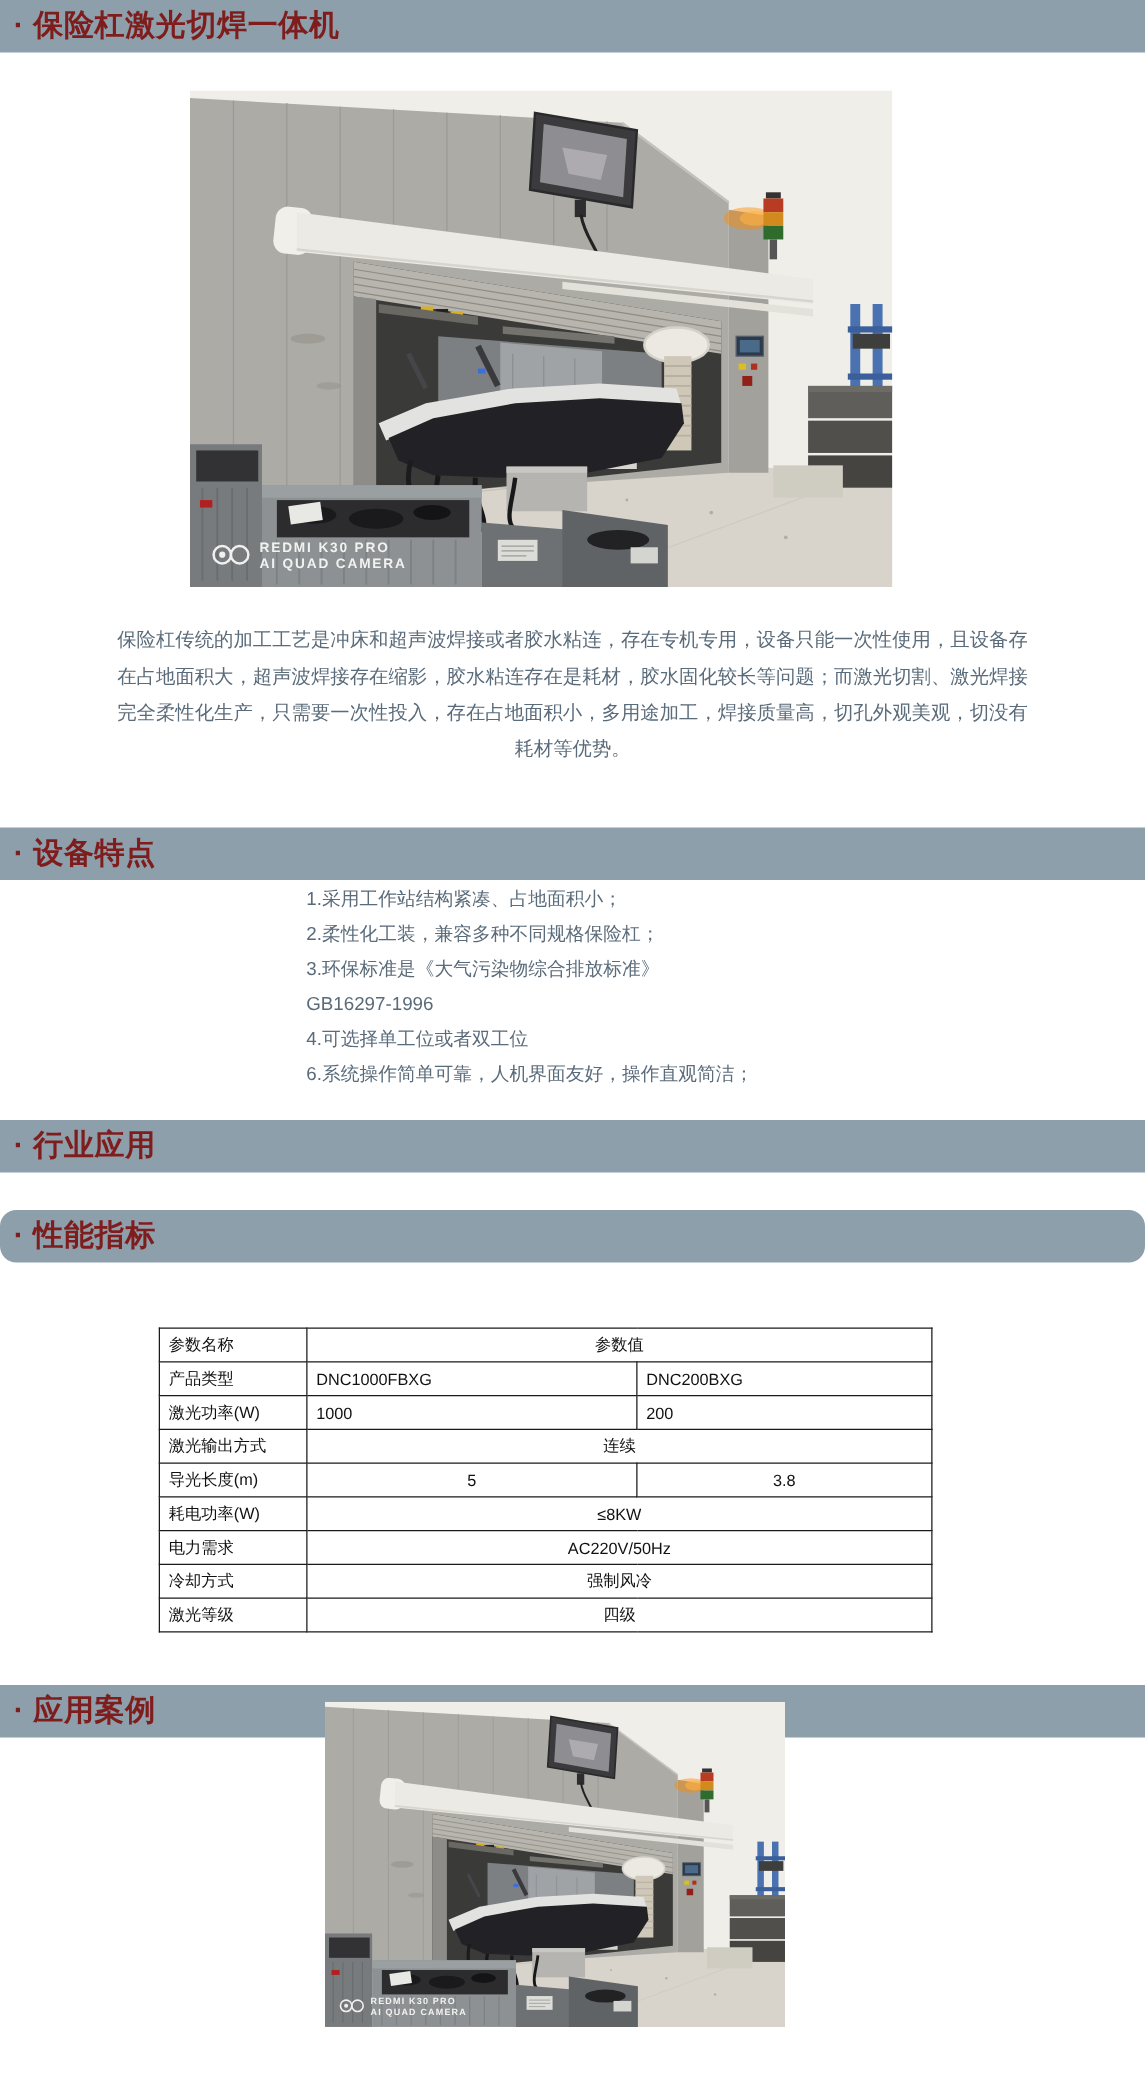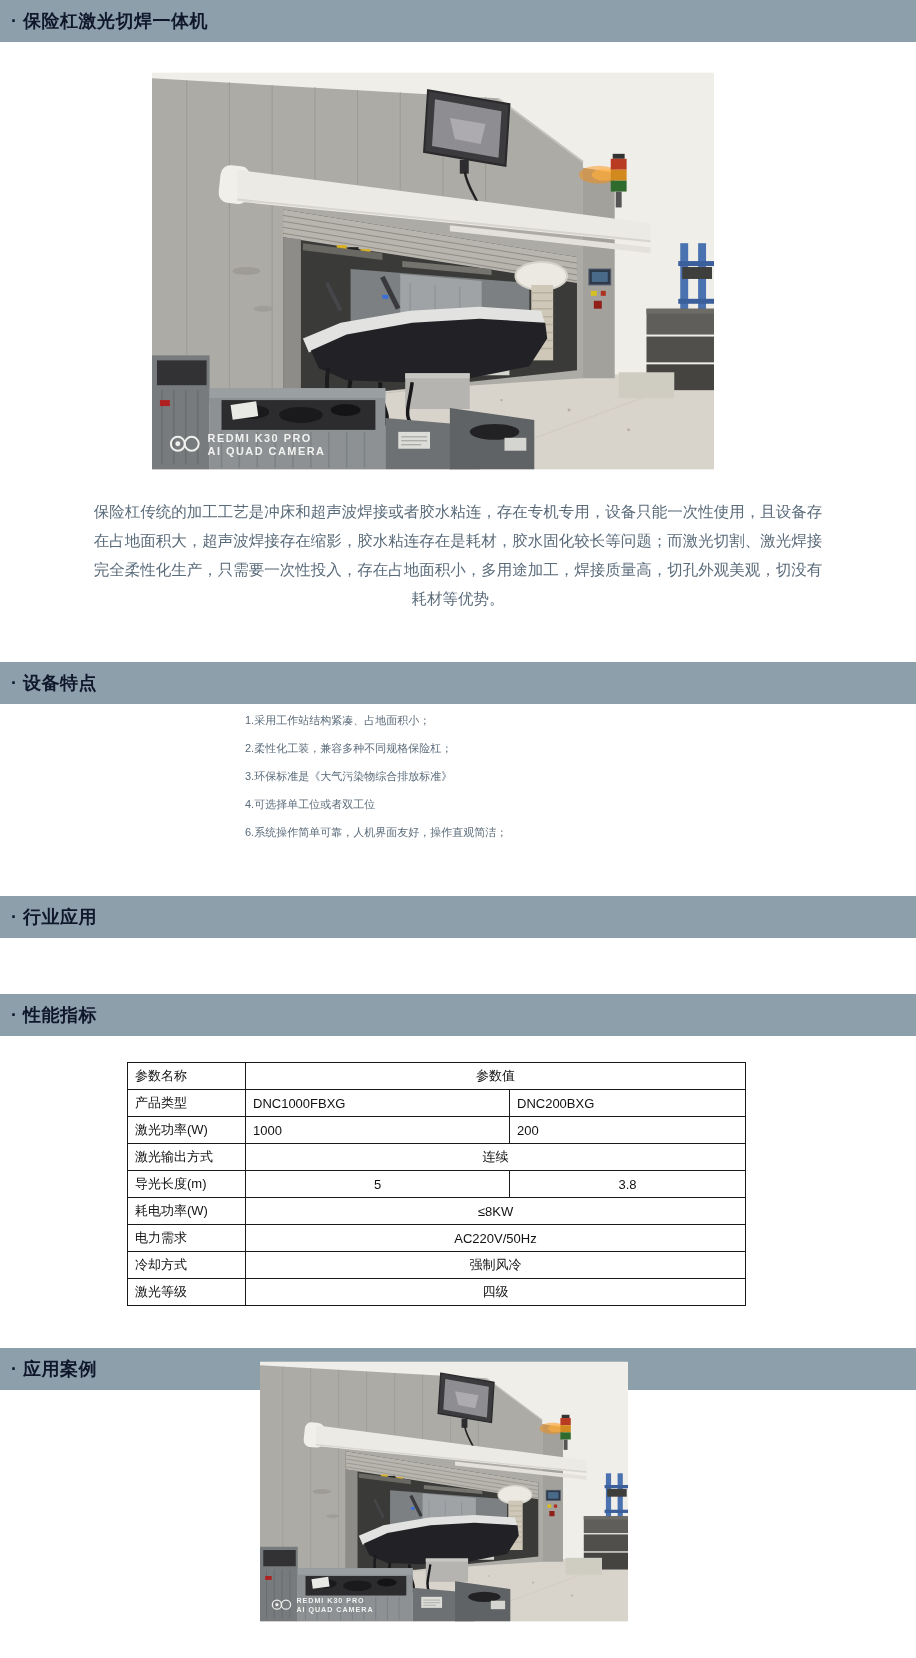--- a/index.html
+++ b/index.html
@@ -1,41 +1,41 @@
 <!DOCTYPE html>
 <html lang="zh"><head>
 <meta charset="utf-8">
 <style>
   html,body { margin:0; padding:0; background:#ffffff; }
   body { font-family:"Liberation Sans","DejaVu Sans",sans-serif; }
   .page { position:relative; width:916px; height:1658px; background:#ffffff; overflow:hidden; }
 
   .bar {
     position:absolute; left:0; width:916px; height:42px;
-    background:#8e9fac; color:#0f172a;
-    font-size:18px; font-weight:bold; line-height:42px;
+    background:#8e9fac; color:#7f1d1d;
+    font-size:24px; font-weight:bold; line-height:42px;
     padding-left:11px; box-sizing:border-box;
     letter-spacing:0.5px;
   }
   #bar-product     { top:0; }
   #bar-features    { top:648px;margin-top:14px; }
   #bar-industry    { top:896px; }
-  #bar-performance { top:994px; }
+  #bar-performance { top:968px;border-radius:13px; }
   #bar-cases       { top:1348px; }
 
   .photo-main { position:absolute; left:152px; top:72px;  width:562px; height:398px; }
   .photo-case { position:absolute; left:260px; top:1361px; width:368px; height:261px; }
 
   .intro {
     position:absolute; left:87px; top:499px; width:742px;
     text-align:center; font-size:15.5px; line-height:29px; color:#5a6b7a;font-family:Liberation Mono, monospace;
   }
   .features {
     position:absolute; left:245px; top:706px;
-    font-size:11px; line-height:28px; color:#5a6b7a;
+    font-size:15px; line-height:28px; color:#5a6b7a;
   }
   .industry {
     position:absolute; left:0; top:953px; width:916px;
     text-align:center; font-size:15px; color:#5a6b7a;
   }
 
   table.perf {
     position:absolute; left:127px; top:1062px; width:618px;
     border-collapse:collapse; table-layout:fixed;
     font-size:13px; color:#111111;
@@ -197,20 +197,21 @@
   </svg>
 
   <div class="intro">保险杠传统的加工工艺是冲床和超声波焊接或者胶水粘连，存在专机专用，设备只能一次性使用，且设备存在占地面积大，超声波焊接存在缩影，胶水粘连存在是耗材，胶水固化较长等问题；而激光切割、激光焊接完全柔性化生产，只需要一次性投入，存在占地面积小，多用途加工，焊接质量高，切孔外观美观，切没有耗材等优势。</div>
 
   <div class="bar" id="bar-features">· 设备特点</div>
 
   <div class="features">
     <div>1.采用工作站结构紧凑、占地面积小；</div>
     <div>2.柔性化工装，兼容多种不同规格保险杠；</div>
     <div>3.环保标准是《大气污染物综合排放标准》</div>
+    <div>GB16297-1996</div>
     <div>4.可选择单工位或者双工位</div>
     <div>6.系统操作简单可靠，人机界面友好，操作直观简洁；</div>
   </div>
 
   <div class="bar" id="bar-industry">· 行业应用</div>
 
 
   <div class="bar" id="bar-performance">· 性能指标</div>
 
   <table class="perf">

